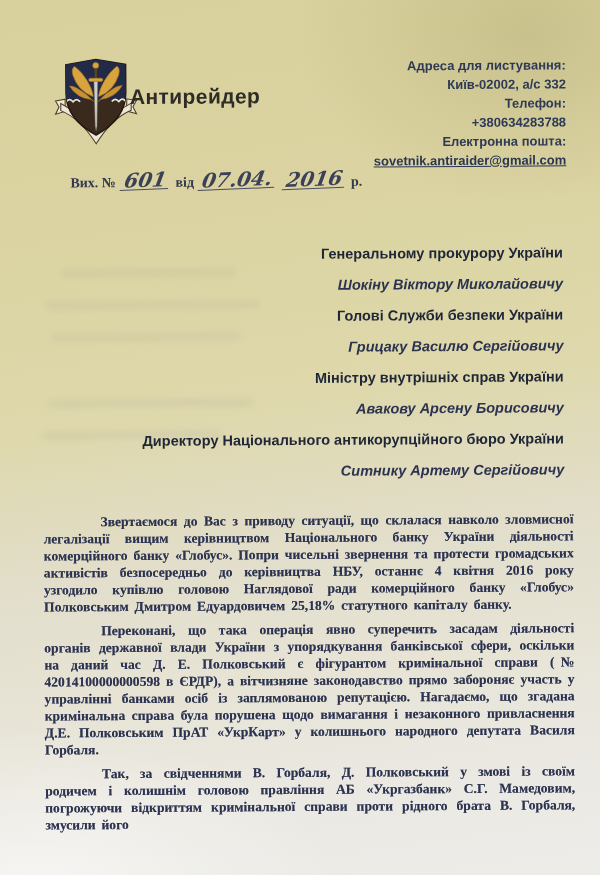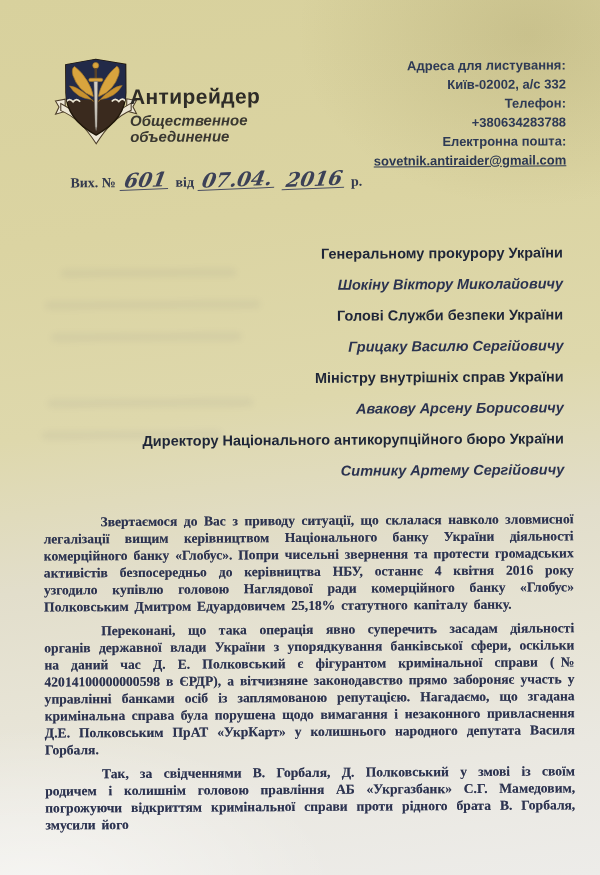--- a/index.html
+++ b/index.html
@@ -83,24 +83,20 @@
       <path d="M54 50 Q72 48 80 34 Q74 34 66 40 Q57 46 53 52 Z" fill="#c9922f" stroke="#a87a28" stroke-width=".6"></path>
 
       <circle cx="50" cy="11" r="3.4" fill="#d9a43e" stroke="#a87a28" stroke-width=".8"></circle>
       <rect x="48.6" y="14" width="2.8" height="12" fill="#5a4328"></rect>
       <rect x="42" y="25.5" width="16" height="3.6" rx="1.8" fill="#d9a43e" stroke="#a87a28" stroke-width=".7"></rect>
       <path d="M47.8 29 L52.2 29 L51 80 L50 85 L49 80 Z" fill="#d3cec5" stroke="#6b655c" stroke-width=".6"></path>
     </svg>
 
     <div class="logo-text">
       <div class="logo-title">Антирейдер</div>
-      <div class="logo-sub">
-        <div>Общественное</div>
-        <div>объединение</div>
-      </div>
     </div>
 
     <div class="contact">
       <div>Адреса для листування:</div>
       <div>Київ-02002, а/с 332</div>
       <div>Телефон:</div>
       <div>+380634283788</div>
       <div>Електронна пошта:</div>
       <div class="email">sovetnik.antiraider@gmail.com</div>
     </div>

